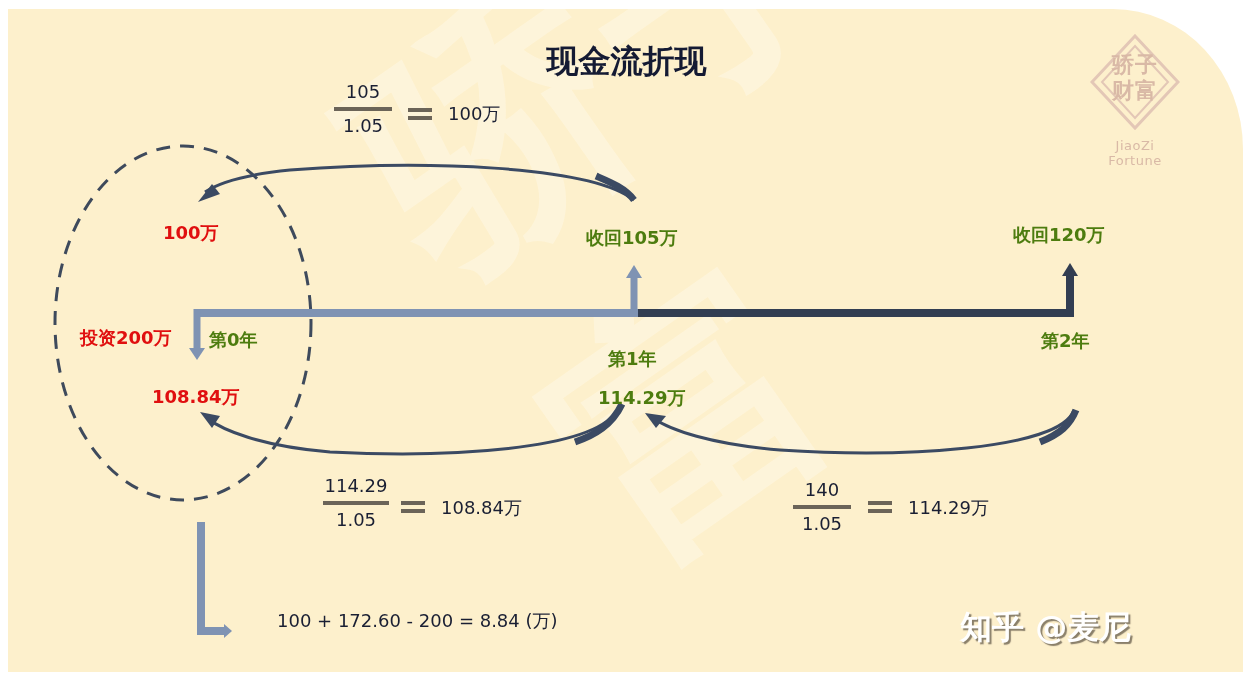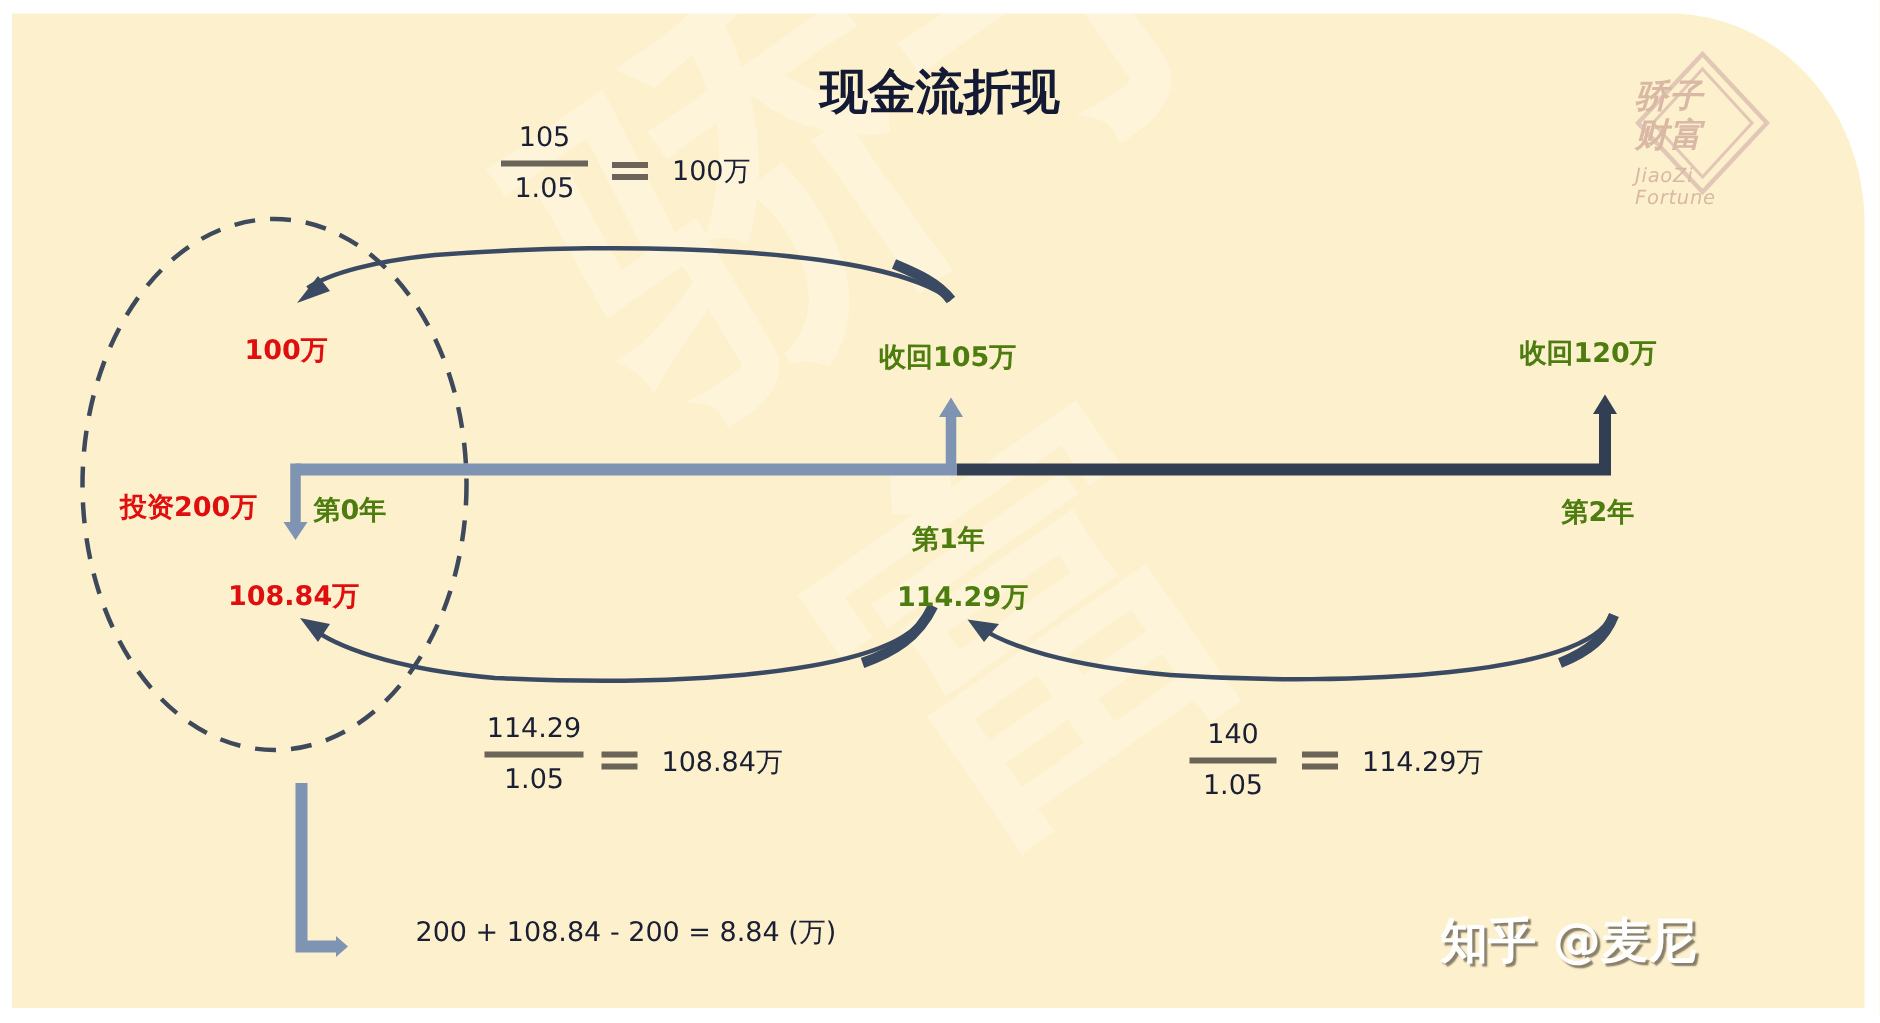--- a/index.html
+++ b/index.html
@@ -12,21 +12,21 @@
   .lbl { font-size:18px; }
   .red { color:#e00f0f; }
   .num { font-weight:normal; font-size:18px; color:#1a1f33; }
   .frac { position:absolute; font-size:18px; color:#1a1f33; text-align:center; }
   .frac .n, .frac .d { display:block; line-height:24px; }
   .frac .bar { display:block; height:4px; background:#6b6458; margin:3px 0; }
   .eq { position:absolute; width:24px; height:12px; }
   .eq::before, .eq::after { content:""; position:absolute; left:0; width:24px; height:4px; background:#6b6458; }
   .eq::before { top:0; } .eq::after { bottom:0; }
   svg.layer { position:absolute; left:0; top:0; }
-  .logo { position:absolute; left:1090px; top:38px; width:90px; color:#d9b9a6;font-style:italic; }
+  .logo { position:absolute; left:1090px; top:38px; width:90px; text-align:center; color:#d9b9a6; }
   .logo .cn { font-size:22px; font-weight:bold; line-height:26px; letter-spacing:1px; }
   .logo .en { font-size:13px; margin-top:18px; letter-spacing:0.5px; }
   .zhihu { position:absolute; left:960px; top:606px; font-size:32px; color:#ffffff;
            text-shadow:2px 2px 1px #8a7f6a; font-weight:bold; }
   .wm { position:absolute; left:290px; top:60px; font-size:260px; color:#ffffff; opacity:0.28;
         transform:rotate(-35deg); transform-origin:left top; font-weight:bold; letter-spacing:10px; }
 </style>
 </head>
 <body>
 
@@ -36,21 +36,21 @@
 
 <div class="logo">
   <svg style="position:absolute;left:0;top:-4px" width="90" height="100">
     <polygon points="45,2 88,48 45,94 2,48" fill="none" stroke="#e3c7b6" stroke-width="3"></polygon>
     <polygon points="45,12 78,48 45,84 12,48" fill="none" stroke="#e3c7b6" stroke-width="2"></polygon>
   </svg>
   <div style="position:relative;top:14px">
     <div class="cn">骄子</div>
     <div class="cn">财富</div>
   </div>
-  <div class="en" style="position:relative;top:2px">JiaoZi Fortune</div>
+  <div class="en" style="position:relative;top:30px">JiaoZi Fortune</div>
 </div>
 
 <div class="t title">现金流折现</div>
 
 <svg class="layer" width="1253" height="682">
   <defs>
     <linearGradient id="g1" x1="0" x2="1">
         <stop offset="0" stop-color="#3b4a63"></stop>
         <stop offset="1" stop-color="#3b4a63"></stop>
       </linearGradient>
@@ -115,15 +115,15 @@
 <div class="t num" style="left:441px;top:496px">108.84万</div>
 
 <div class="frac" style="left:793px;top:478px;width:58px">
   <span class="n">140</span>
   <span class="bar"></span>
   <span class="d">1.05</span>
 </div>
 <div class="eq" style="left:868px;top:501px"></div>
 <div class="t num" style="left:908px;top:496px">114.29万</div>
 
-<div class="t num" style="left:277px;top:609px">200 + 108.84 - 200 = 8.84 (万)</div>
+<div class="t num" style="left:277px;top:609px">100 + 172.60 - 200 = 8.84 (万)</div>
 
 <div class="zhihu">知乎 @麦尼</div>
 
 </body></html>

